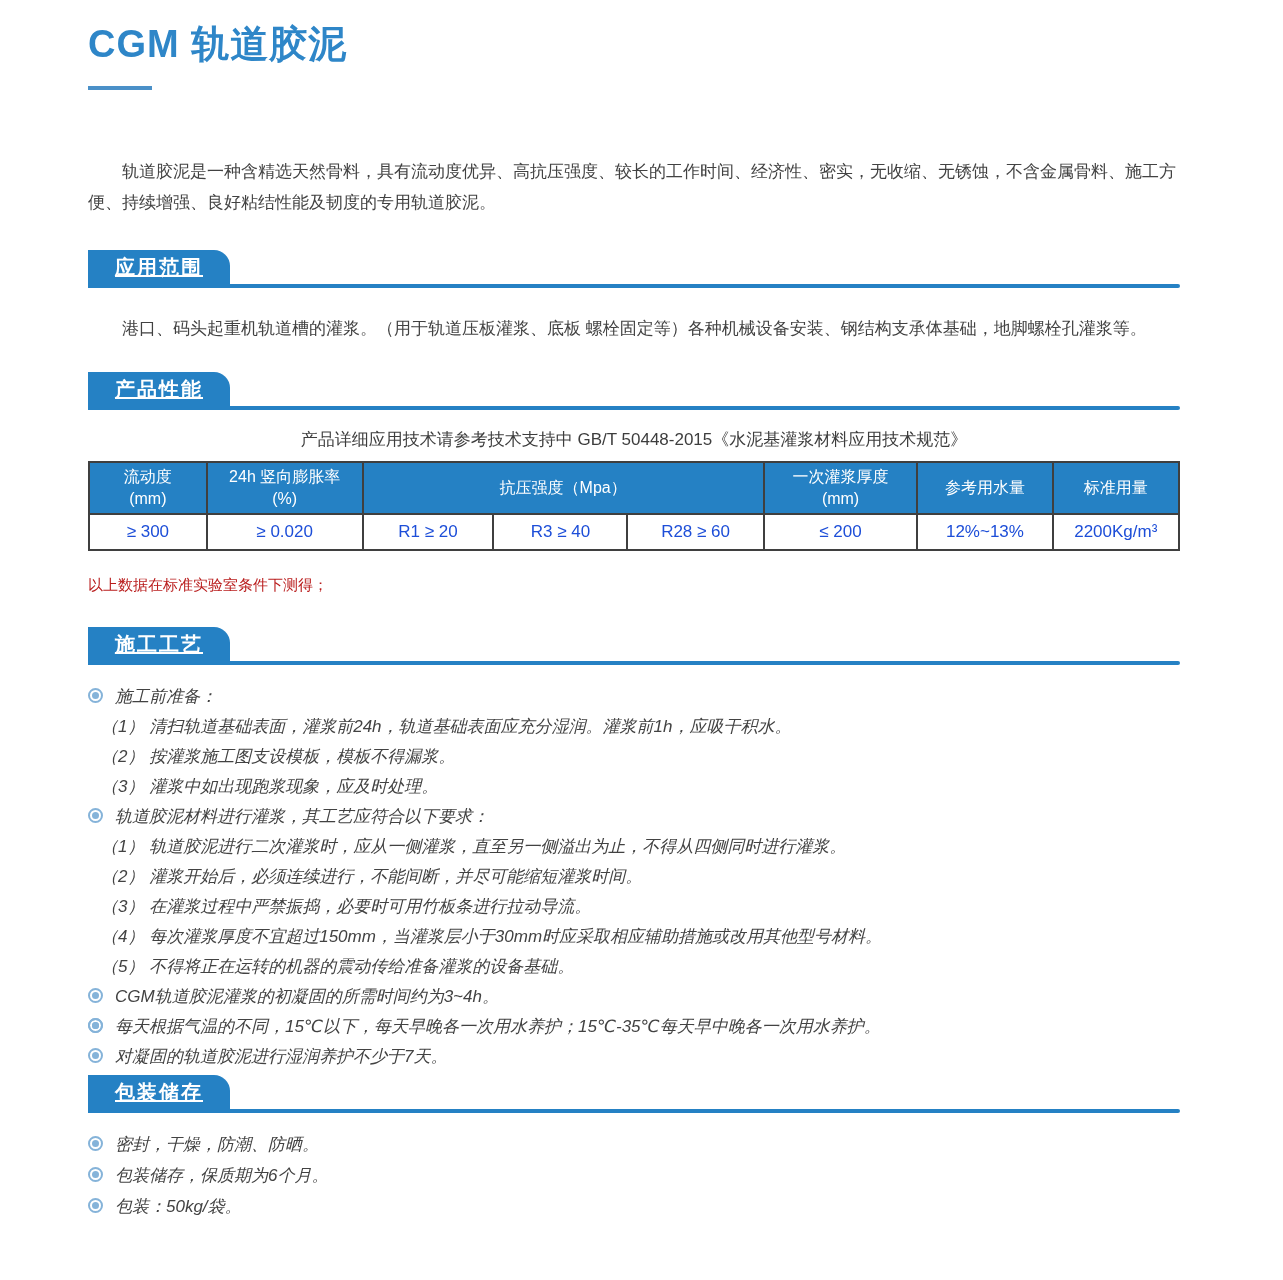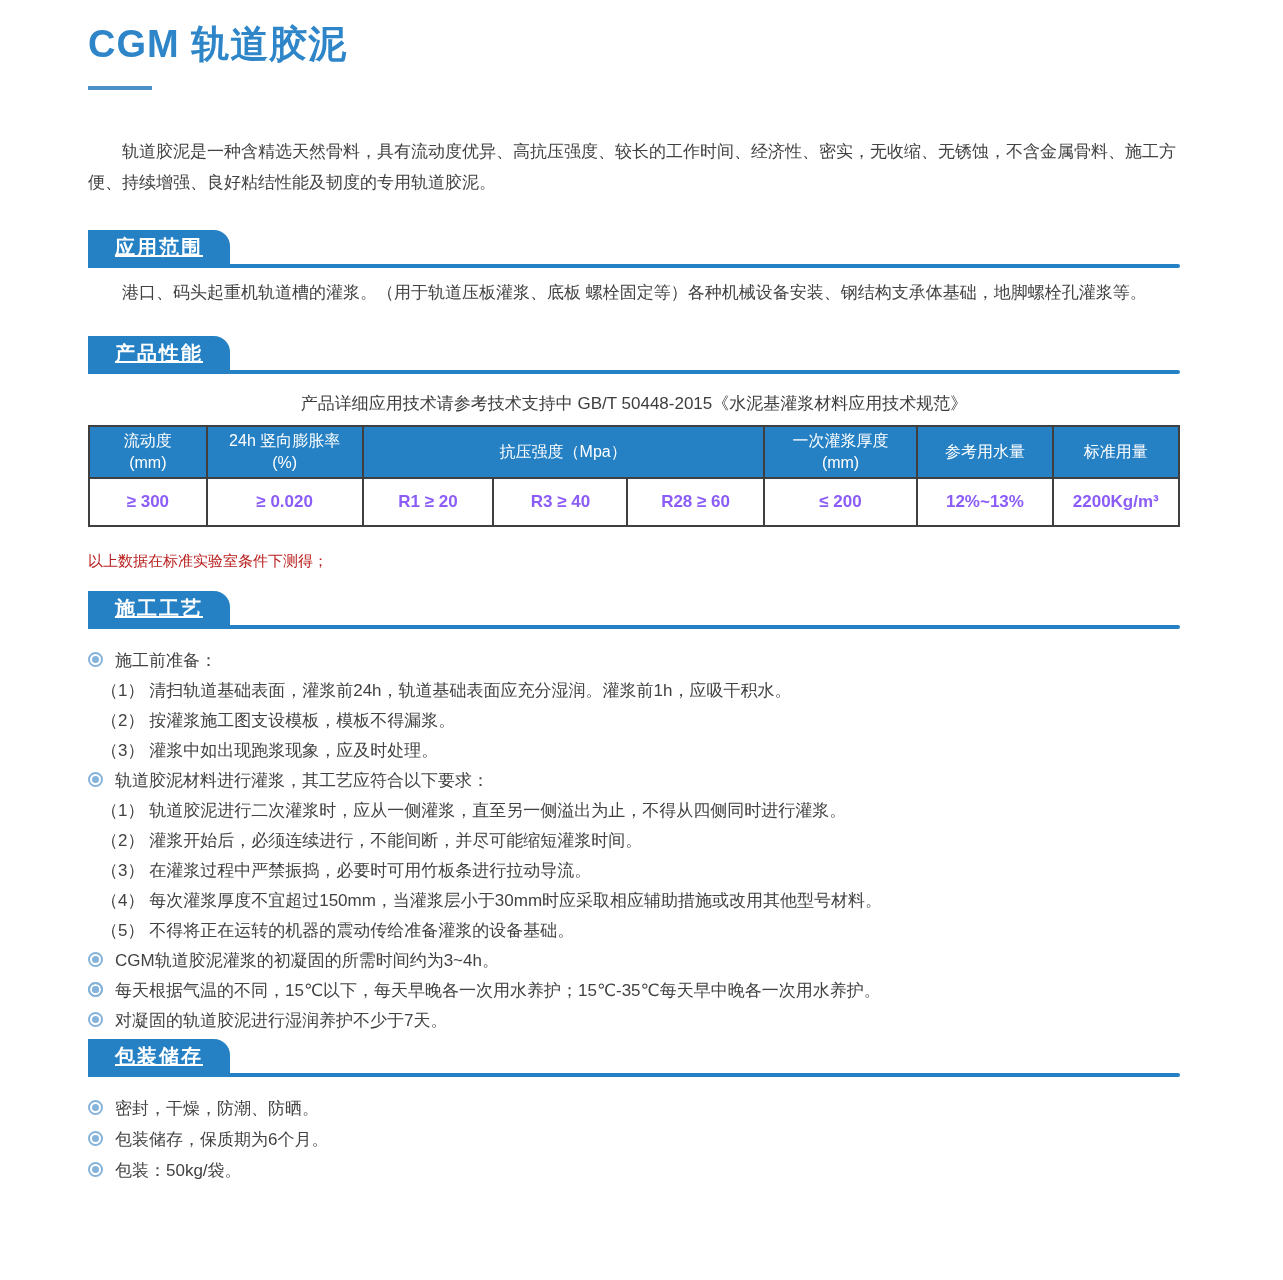--- a/index.html
+++ b/index.html
@@ -20,21 +20,21 @@
     line-height: 40px;
   }
   .title-underline {
     width: 64px; height: 4px;
     background: #4a90c8;
     margin-top: 22px;
   }
 
   
   .intro {
-    margin-top: 46px;
+    margin-top: 66px;
     font-size: 17px;
     line-height: 31px;
     text-indent: 2em;
     color: #424242;
   }
 
   
   .sec-header { position: relative; height: 38px; }
   .sec-tab {
     position: absolute; left: 0; top: 0;
@@ -49,25 +49,25 @@
     text-decoration: underline;
   }
   .sec-rule {
     position: absolute; left: 0; bottom: 0;
     width: 100%; height: 4px;
     background: #2581c4;
     border-radius: 0 2px 2px 0;
   }
   .mt-app { margin-top: 32px; }
   .mt-perf { margin-top: 28px; padding-left: 34px; }
-  .mt-constr { margin-top: 20px; }
+  .mt-constr { margin-top: 32px; }
   .mt-pkg { }
 
   .app-body {
-    margin-top: 10px;
+    margin-top: 26px;
     font-size: 17px;
     line-height: 30px;
     text-indent: 2em;
     color: #424242;
   }
 
   .perf-note {
     margin-top: 18px;
     font-size: 17px;
     text-align: center;
@@ -90,41 +90,41 @@
     background: #2581c4;
     color: #ffffff;
     font-weight: normal;
     font-size: 16px;
     line-height: 22px;
     height: 52px;
     padding: 3px 2px;
   }
   .perf-table th span { display: block; }
   .perf-table td {
-    height: 48px;
-    font-size: 17px;
-    color: #8b5cf6;
+    height: 36px;
+    font-size: 17px;
+    color: #1d4ed8;
     background: #ffffff;
-    font-weight: bold;
   }
   .footnote {
     margin-top: 25px;
     font-size: 15px;
     color: #b91c1c;
   }
 
   
   .blist { margin-top: 20px; }
   .item {
     position: relative;
     padding-left: 27px;
     font-size: 17px;
     line-height: 23px;
     margin-bottom: 7px;
     color: #424242;
+    font-style: italic;
   }
   .item.sub { padding-left: 13px; }
   .ring-icon {
     position: absolute; left: 0; top: 3px;
     width: 15px; height: 15px;
     border: 2px solid #85b3d9;
     border-radius: 50%;
     display: flex; align-items: center; justify-content: center;
   }
   .ring-icon .dot {

